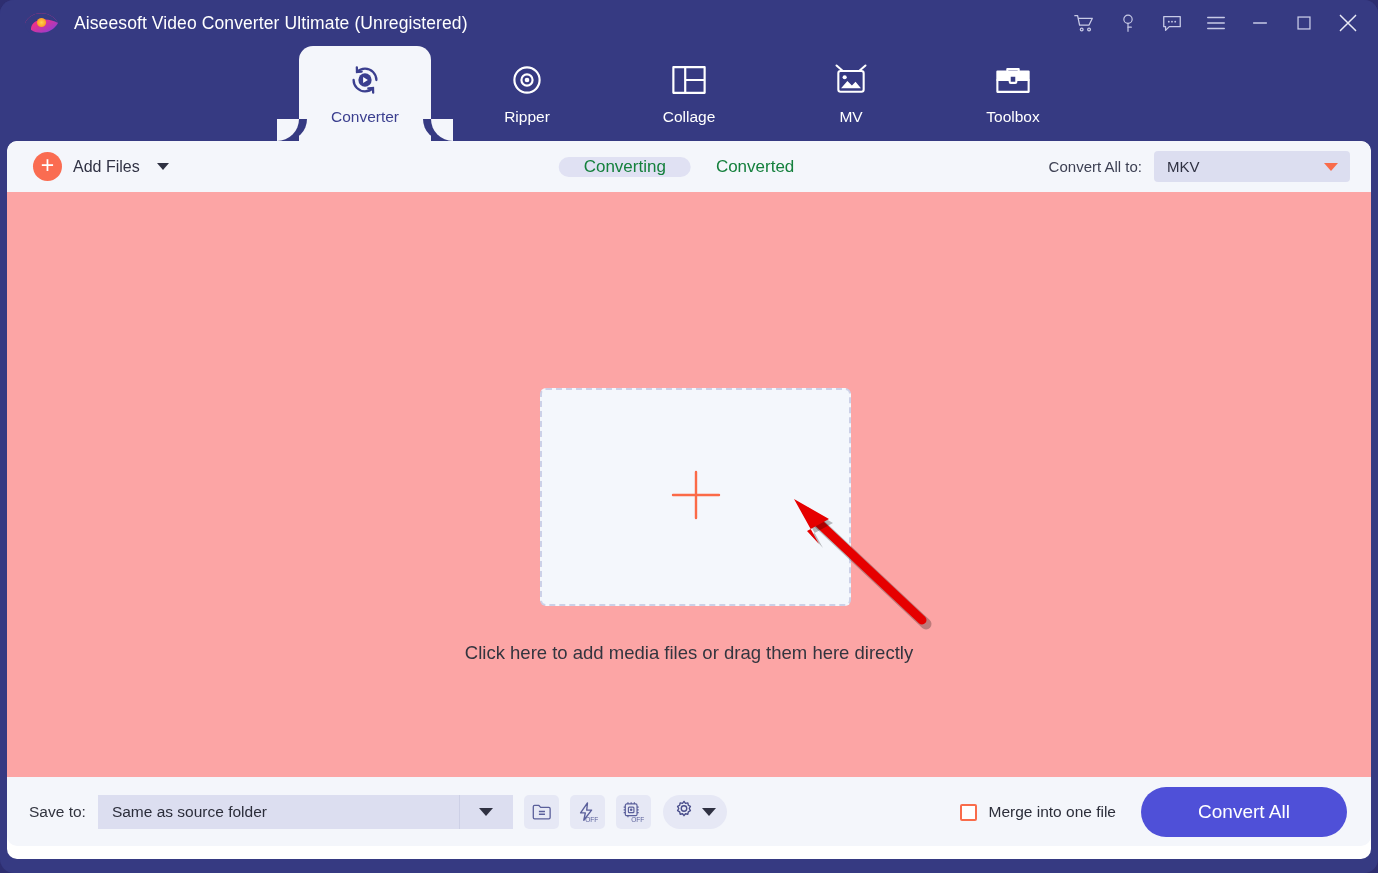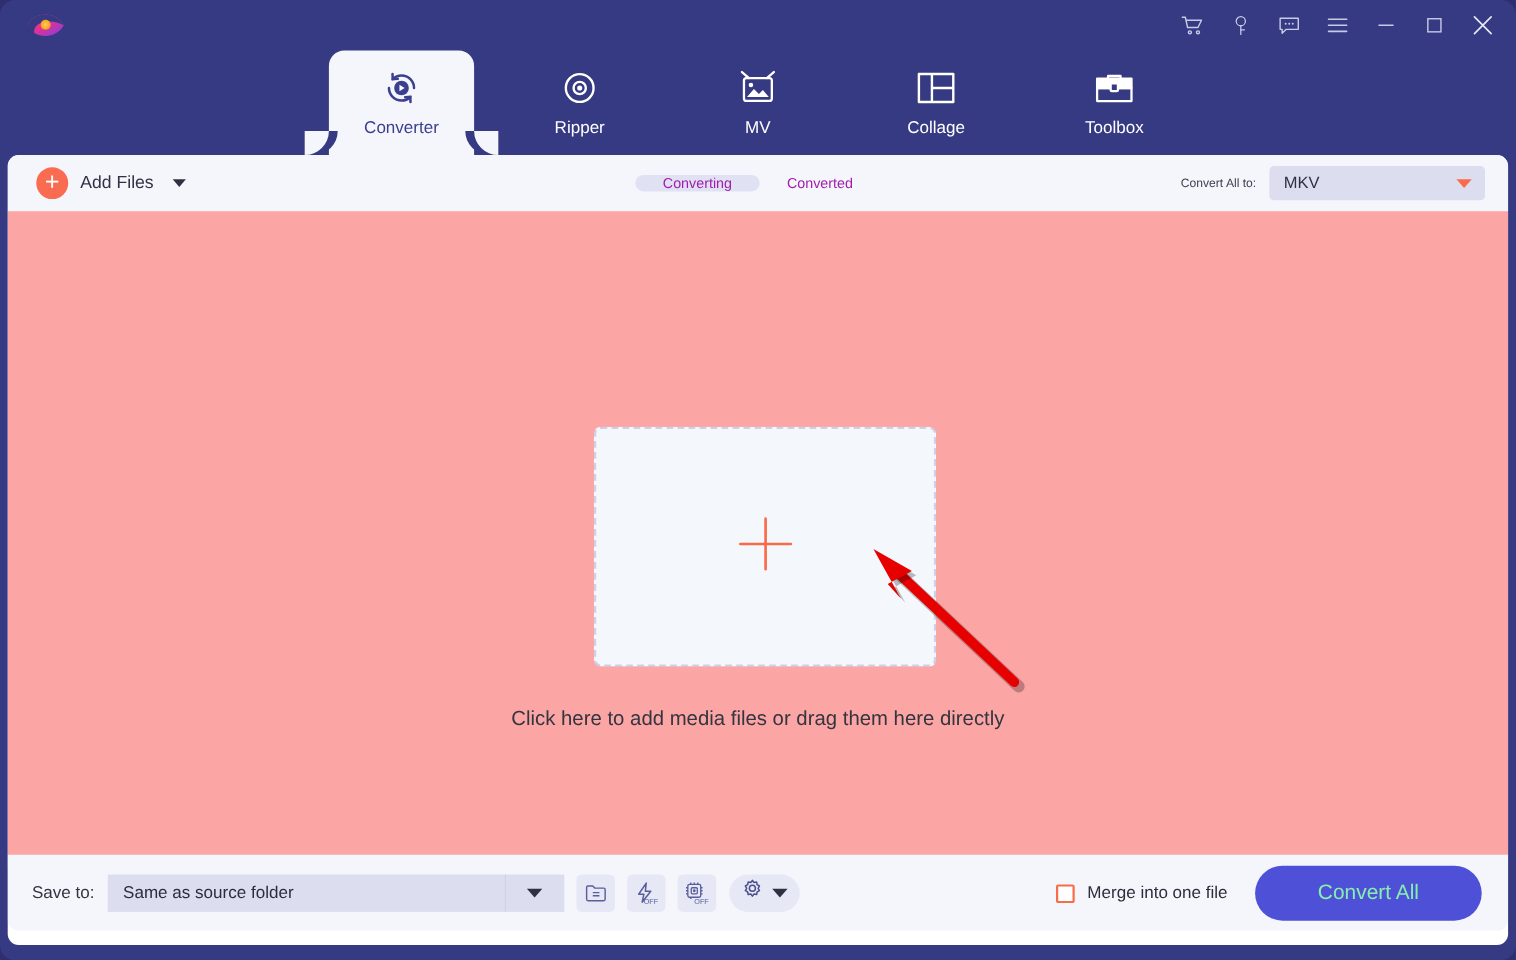--- a/index.html
+++ b/index.html
@@ -114,30 +114,30 @@
     border-right: 6.5px solid transparent;
     border-top: 7.5px solid #2f3142;
     margin-left: 6px;
   }
 
   .seg {
     position: absolute; left: 50%; transform: translateX(-50%);
     display: flex; align-items: center;
   }
   .seg-btn {
-    padding: 0 25px; font-size: 13px; color: #a21caf;
+    padding: 0 25px; font-size: 17px; color: #15803d;
     border-radius: 17px; cursor: pointer; white-space: nowrap;
   }
   .seg-btn.active { background: #e0e1f3; }
 
   .convert-to {
     margin-left: auto; margin-right: 21px;
     display: flex; align-items: center; gap: 12px;
   }
-  .convert-to-label { font-size: 11px; color: #3d4053; white-space: nowrap; }
+  .convert-to-label { font-size: 15px; color: #3d4053; white-space: nowrap; }
   .fmt-select {
     width: 196px; height: 31px;
     background: #dcdef0; border-radius: 4px;
     display: flex; align-items: center; justify-content: space-between;
     padding: 0 12px 0 13px; cursor: pointer;
   }
   .fmt-value { font-size: 15px; color: #2f3142; }
   .caret-orange {
     width: 0; height: 0;
     border-left: 7px solid transparent;
@@ -215,21 +215,21 @@
     width: 17px; height: 17px;
     border: 2px solid #f96c4b; border-radius: 2px;
     background: #fff;
   }
   .merge-label { font-size: 15.5px; color: #2c2e3a; }
   .convert-all {
     margin-left: 25px; margin-right: 24px;
     width: 206px; height: 50px;
     background: #4f50d8; border-radius: 25px;
     display: flex; align-items: center; justify-content: center;
-    color: #86efac; font-size: 19px; cursor: pointer;
+    color: #ffffff; font-size: 19px; cursor: pointer;
   }
 </style>
 </head>
 <body>
 
 <div class="window">
 
   <div class="titlebar">
     <div class="logo">
       <svg width="42" height="34" viewBox="0 0 42 34">
@@ -242,20 +242,21 @@
           <radialGradient id="lg2" cx="0.5" cy="0.5" r="0.5">
             <stop offset="0" stop-color="#ffd24d"></stop>
             <stop offset="1" stop-color="#fb9b23"></stop>
           </radialGradient>
         </defs>
         <path d="M5 17 C11 4, 31 4, 38 17 C31 30, 11 30, 5 17 Z" fill="url(#lg1)"></path>
         <path d="M5 17 C11 4, 31 4, 38 17 C30 12, 16 12, 12 19 C10 23, 11 27, 14 29 C8 27, 5 22, 5 17 Z" fill="#363a82"></path>
         <circle cx="21.5" cy="16.5" r="4.6" fill="url(#lg2)"></circle>
       </svg>
     </div>
+    <div class="app-title">Aiseesoft Video Converter Ultimate (Unregistered)</div>
 
     <div class="title-actions">
       <div class="ticon">
         <svg width="22" height="22" viewBox="0 0 24 24" fill="none" stroke="currentColor" stroke-width="1.4" stroke-linecap="round" stroke-linejoin="round">
           <path d="M2 4h3l2.2 10.2h10.3L21 7H6"></path>
           <circle cx="9.5" cy="19" r="1.5"></circle>
             <circle cx="17.5" cy="19" r="1.5"></circle>
         </svg>
       </div>
       <div class="ticon">
@@ -319,38 +320,38 @@
             <circle cx="20" cy="20" r="14"></circle>
             <circle cx="20" cy="20" r="6.2"></circle>
             <circle cx="20" cy="20" r="2.6" fill="#ffffff" stroke="none"></circle>
           </svg>
         </div>
         <div class="tab-label">Ripper</div>
       </div>
 
       <div class="tab">
         <div class="tab-icon">
+          <svg width="36" height="32" viewBox="0 0 38 32" fill="none" stroke="#ffffff" stroke-width="2.3" stroke-linejoin="round">
+            <rect x="2.5" y="2.5" width="33" height="27"></rect>
+            <path d="M15 2.5v27M15 16h20.5"></path>
+          </svg>
+        </div>
+        <div class="tab-label">Collage</div>
+      </div>
+
+      <div class="tab">
+        <div class="tab-icon">
           <svg width="38" height="34" viewBox="0 0 42 36" fill="none" stroke="#ffffff" stroke-width="2.3" stroke-linecap="round" stroke-linejoin="round">
             <path d="M12 8L5 2M30 8l7-6"></path>
             <rect x="7" y="8" width="28" height="23" rx="2.5"></rect>
             <path d="M10 27l7-8 5 5 4-4 6 7z" fill="#ffffff" stroke="none"></path>
             <circle cx="14" cy="15" r="2.3" fill="#ffffff" stroke="none"></circle>
           </svg>
         </div>
         <div class="tab-label">MV</div>
-      </div>
-
-      <div class="tab">
-        <div class="tab-icon">
-          <svg width="36" height="32" viewBox="0 0 38 32" fill="none" stroke="#ffffff" stroke-width="2.3" stroke-linejoin="round">
-            <rect x="2.5" y="2.5" width="33" height="27"></rect>
-            <path d="M15 2.5v27M15 16h20.5"></path>
-          </svg>
-        </div>
-        <div class="tab-label">Collage</div>
       </div>
 
       <div class="tab">
         <div class="tab-icon">
           <svg width="36" height="32" viewBox="0 0 38 32" fill="none" stroke="#ffffff" stroke-width="2.2" stroke-linejoin="round">
             <path d="M13 7V4.5h12V7"></path>
             <rect x="2.5" y="7" width="33" height="9" fill="#ffffff" stroke="#ffffff"></rect>
             <rect x="2.5" y="16" width="33" height="12.5"></rect>
             <rect x="15.5" y="11.5" width="7" height="7.5" rx="1.2" fill="#363a82" stroke="#ffffff"></rect>
           </svg>

